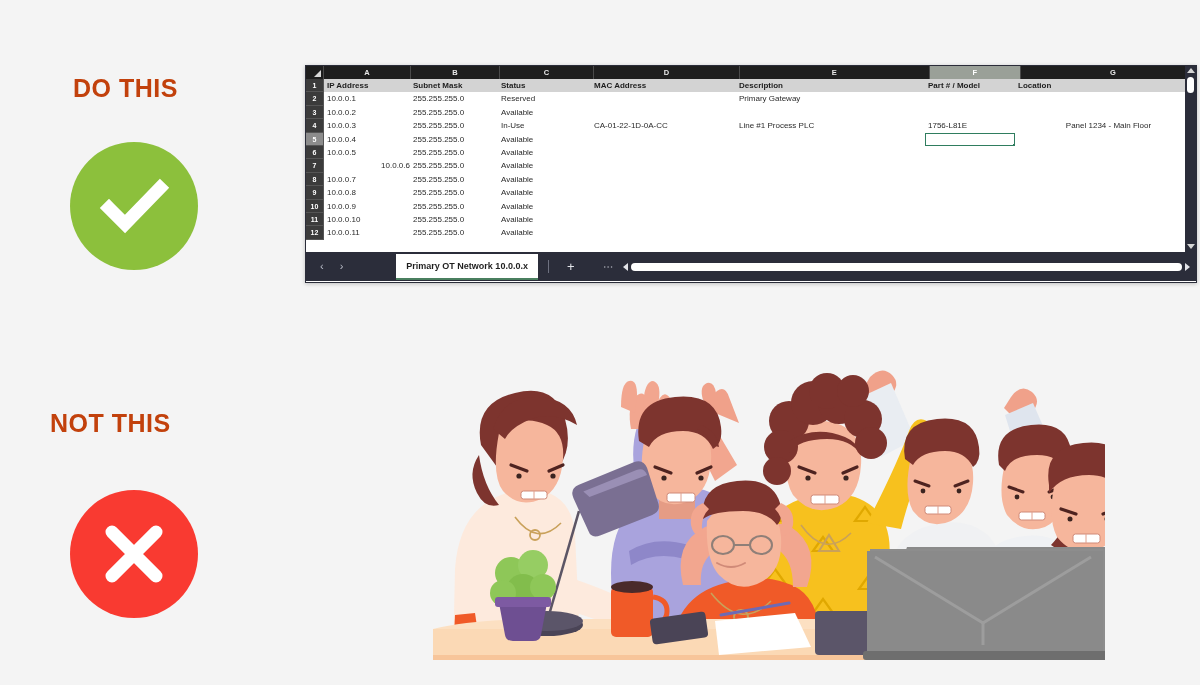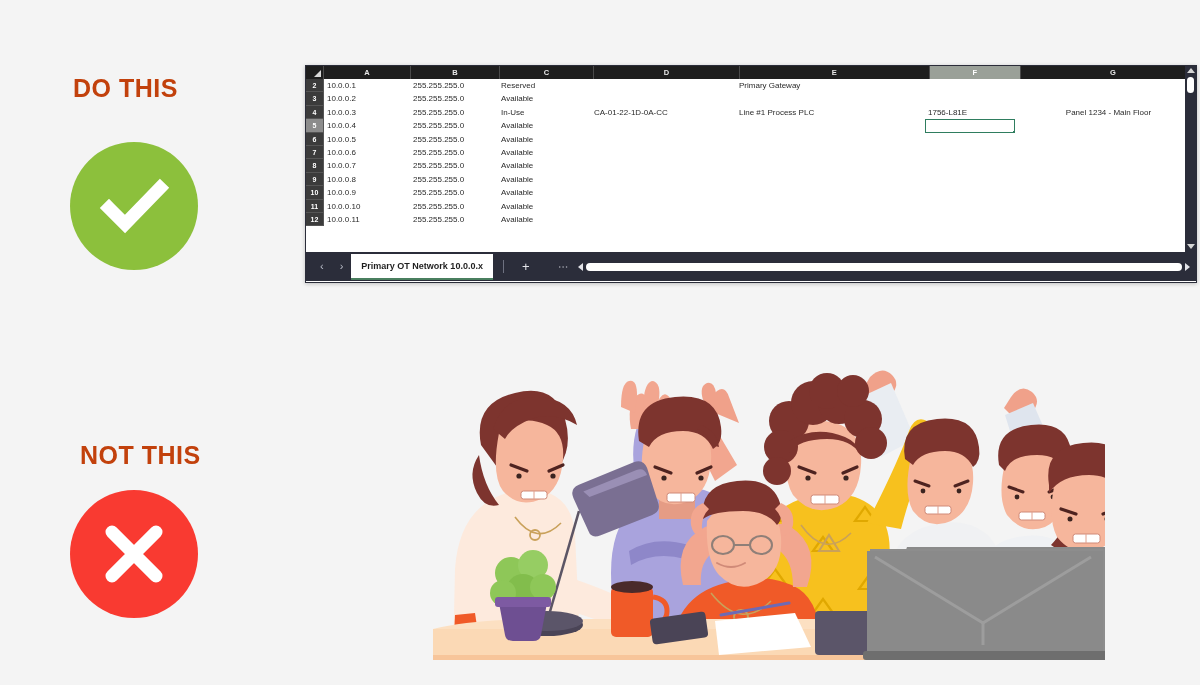--- a/index.html
+++ b/index.html
@@ -13,21 +13,21 @@
   
   .label-text{
     position:absolute;
     font-weight:bold;
     color:#c2410c;
     letter-spacing:0.5px;
     font-size:25px;
     font-family:"Liberation Sans", sans-serif;
   }
   #do-this-label{left:73px;top:74px;}
-  #not-this-label{left:80px;top:409px;margin-top:32px;}
+  #not-this-label{left:50px;top:409px;}
 
   .badge{
     position:absolute;
     width:128px;height:128px;
     border-radius:50%;
     display:flex;align-items:center;justify-content:center;
   }
   #check-badge{left:70px;top:142px;background:#8cc03c;}
   #cross-badge{left:70px;top:490px;background:#f93a31;}
   .badge svg{display:block;}
@@ -158,21 +158,21 @@
     padding:0 10px;
     font-size:9px;
     font-weight:bold;
     color:#e9eaef;
     flex:none;white-space:nowrap;
     margin-right:2px;
   }
   .sheet-tab.active{
     background:#ffffff;color:#1f1f1f;
     border-bottom:2px solid #4a7f5f;
-    height:24px;line-height:24px;
+    height:24px;line-height:24px;margin-left:45px;
   }
   .tab-sep{
     width:1px;height:13px;background:#6e7180;margin:0 8px;flex:none;
   }
   .add-sheet{
     color:#e4e5ea;font-size:13px;padding:0 10px;flex:none;line-height:1;
   }
   .tab-dots{
     color:#c9cbd4;font-size:10px;letter-spacing:0;margin-left:18px;flex:none;
     writing-mode:vertical-rl;line-height:1;
@@ -227,20 +227,30 @@
           <div class="col-head" style="width: 88px;">B</div>
           <div class="col-head" style="width: 93px;">C</div>
           <div class="col-head" style="width: 145px;">D</div>
           <div class="col-head" style="width: 189px;">E</div>
           <div class="col-head active" style="width: 90px;">F</div>
           <div class="col-head" style="width: 184px;">G</div>
         </div>
     </div>
 
     <div id="rows-container">
+        <div class="grid-row header-row">
+          <div class="row-num">1</div>
+          <div class="cell" style="width: 86px;">IP Address</div>
+          <div class="cell" style="width: 88px;">Subnet Mask</div>
+          <div class="cell" style="width: 93px;">Status</div>
+          <div class="cell" style="width: 145px;">MAC Address</div>
+          <div class="cell" style="width: 189px;">Description</div>
+          <div class="cell" style="width: 90px;">Part # / Model</div>
+          <div class="cell" style="width: 184px;">Location</div>
+        </div>
         <div class="grid-row">
           <div class="row-num">2</div>
           <div class="cell" style="width: 86px;">10.0.0.1</div>
           <div class="cell" style="width: 88px;">255.255.255.0</div>
           <div class="cell" style="width: 93px;">Reserved</div>
           <div class="cell" style="width: 145px;"></div>
           <div class="cell" style="width: 189px;">Primary Gateway</div>
           <div class="cell" style="width: 90px;"></div>
           <div class="cell" style="width: 184px;"></div>
         </div>
@@ -279,21 +289,21 @@
           <div class="cell" style="width: 86px;">10.0.0.5</div>
           <div class="cell" style="width: 88px;">255.255.255.0</div>
           <div class="cell" style="width: 93px;">Available</div>
           <div class="cell" style="width: 145px;"></div>
           <div class="cell" style="width: 189px;"></div>
           <div class="cell" style="width: 90px;"></div>
           <div class="cell" style="width: 184px;"></div>
         </div>
         <div class="grid-row">
           <div class="row-num">7</div>
-          <div class="cell" style="width: 86px;">10.0.0.6</div>
+          <div class="cell" style="width: 86px; text-align: right;">10.0.0.6</div>
           <div class="cell" style="width: 88px;">255.255.255.0</div>
           <div class="cell" style="width: 93px;">Available</div>
           <div class="cell" style="width: 145px;"></div>
           <div class="cell" style="width: 189px;"></div>
           <div class="cell" style="width: 90px;"></div>
           <div class="cell" style="width: 184px;"></div>
         </div>
         <div class="grid-row">
           <div class="row-num">8</div>
           <div class="cell" style="width: 86px;">10.0.0.7</div>

